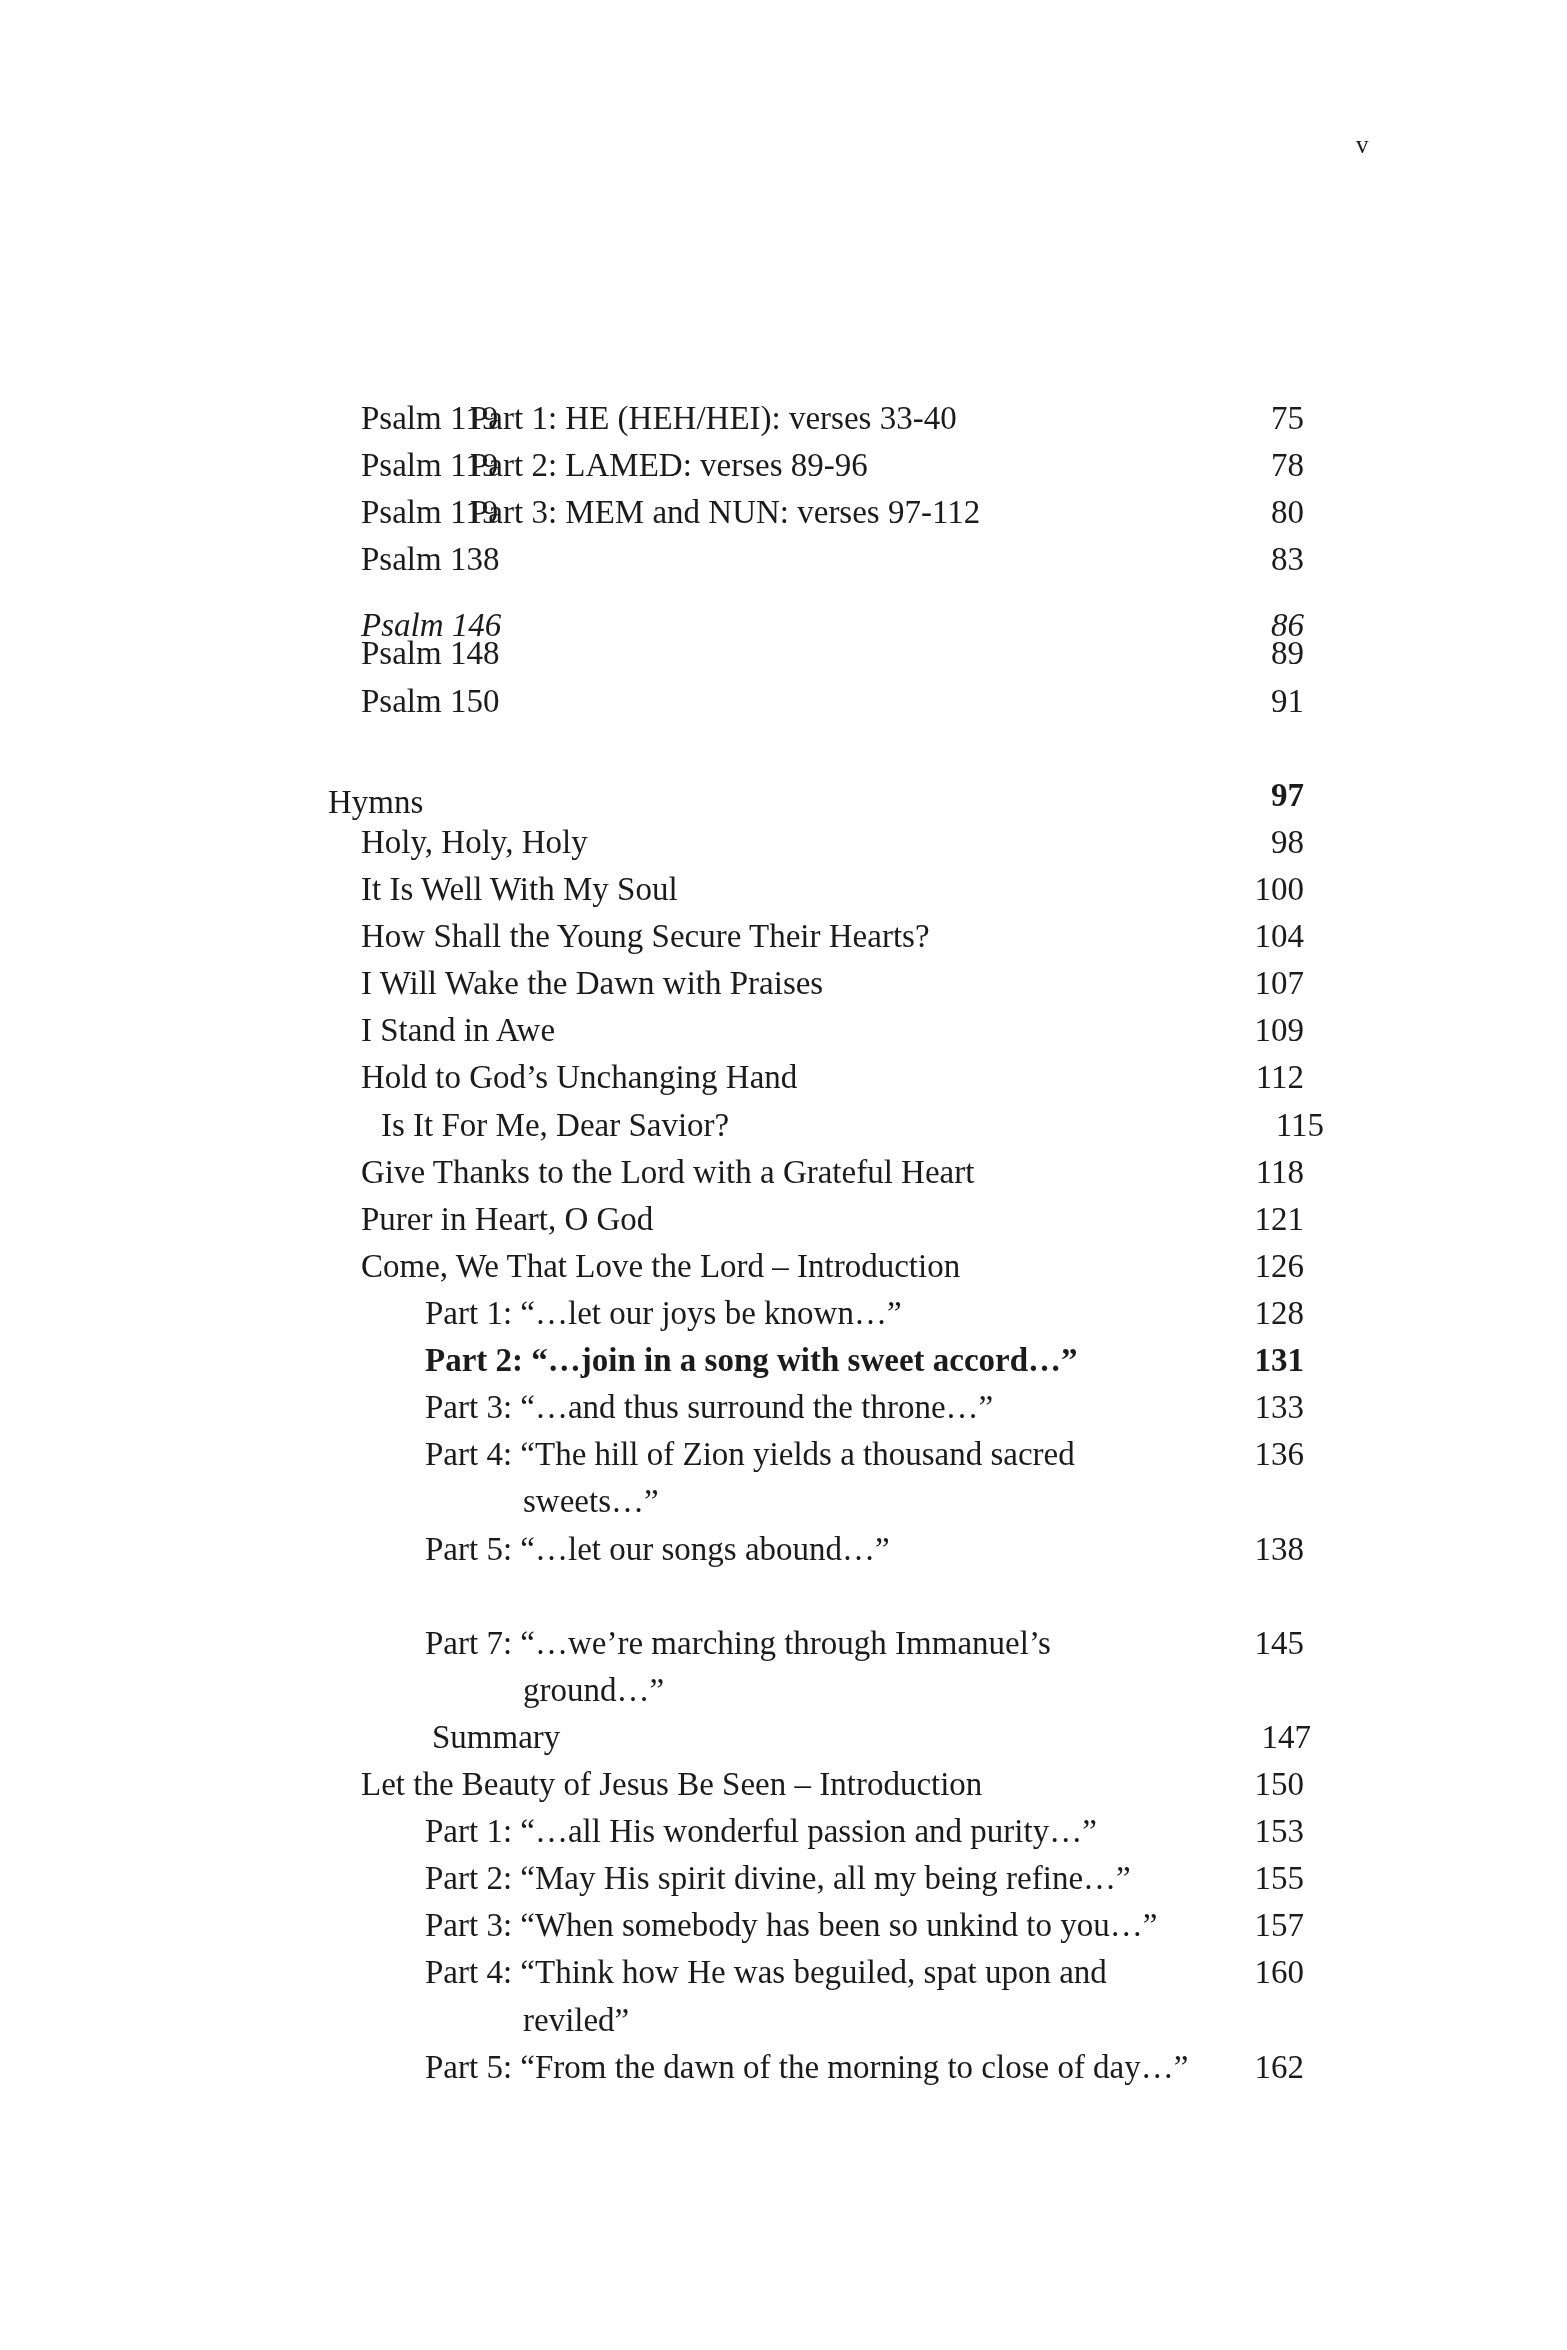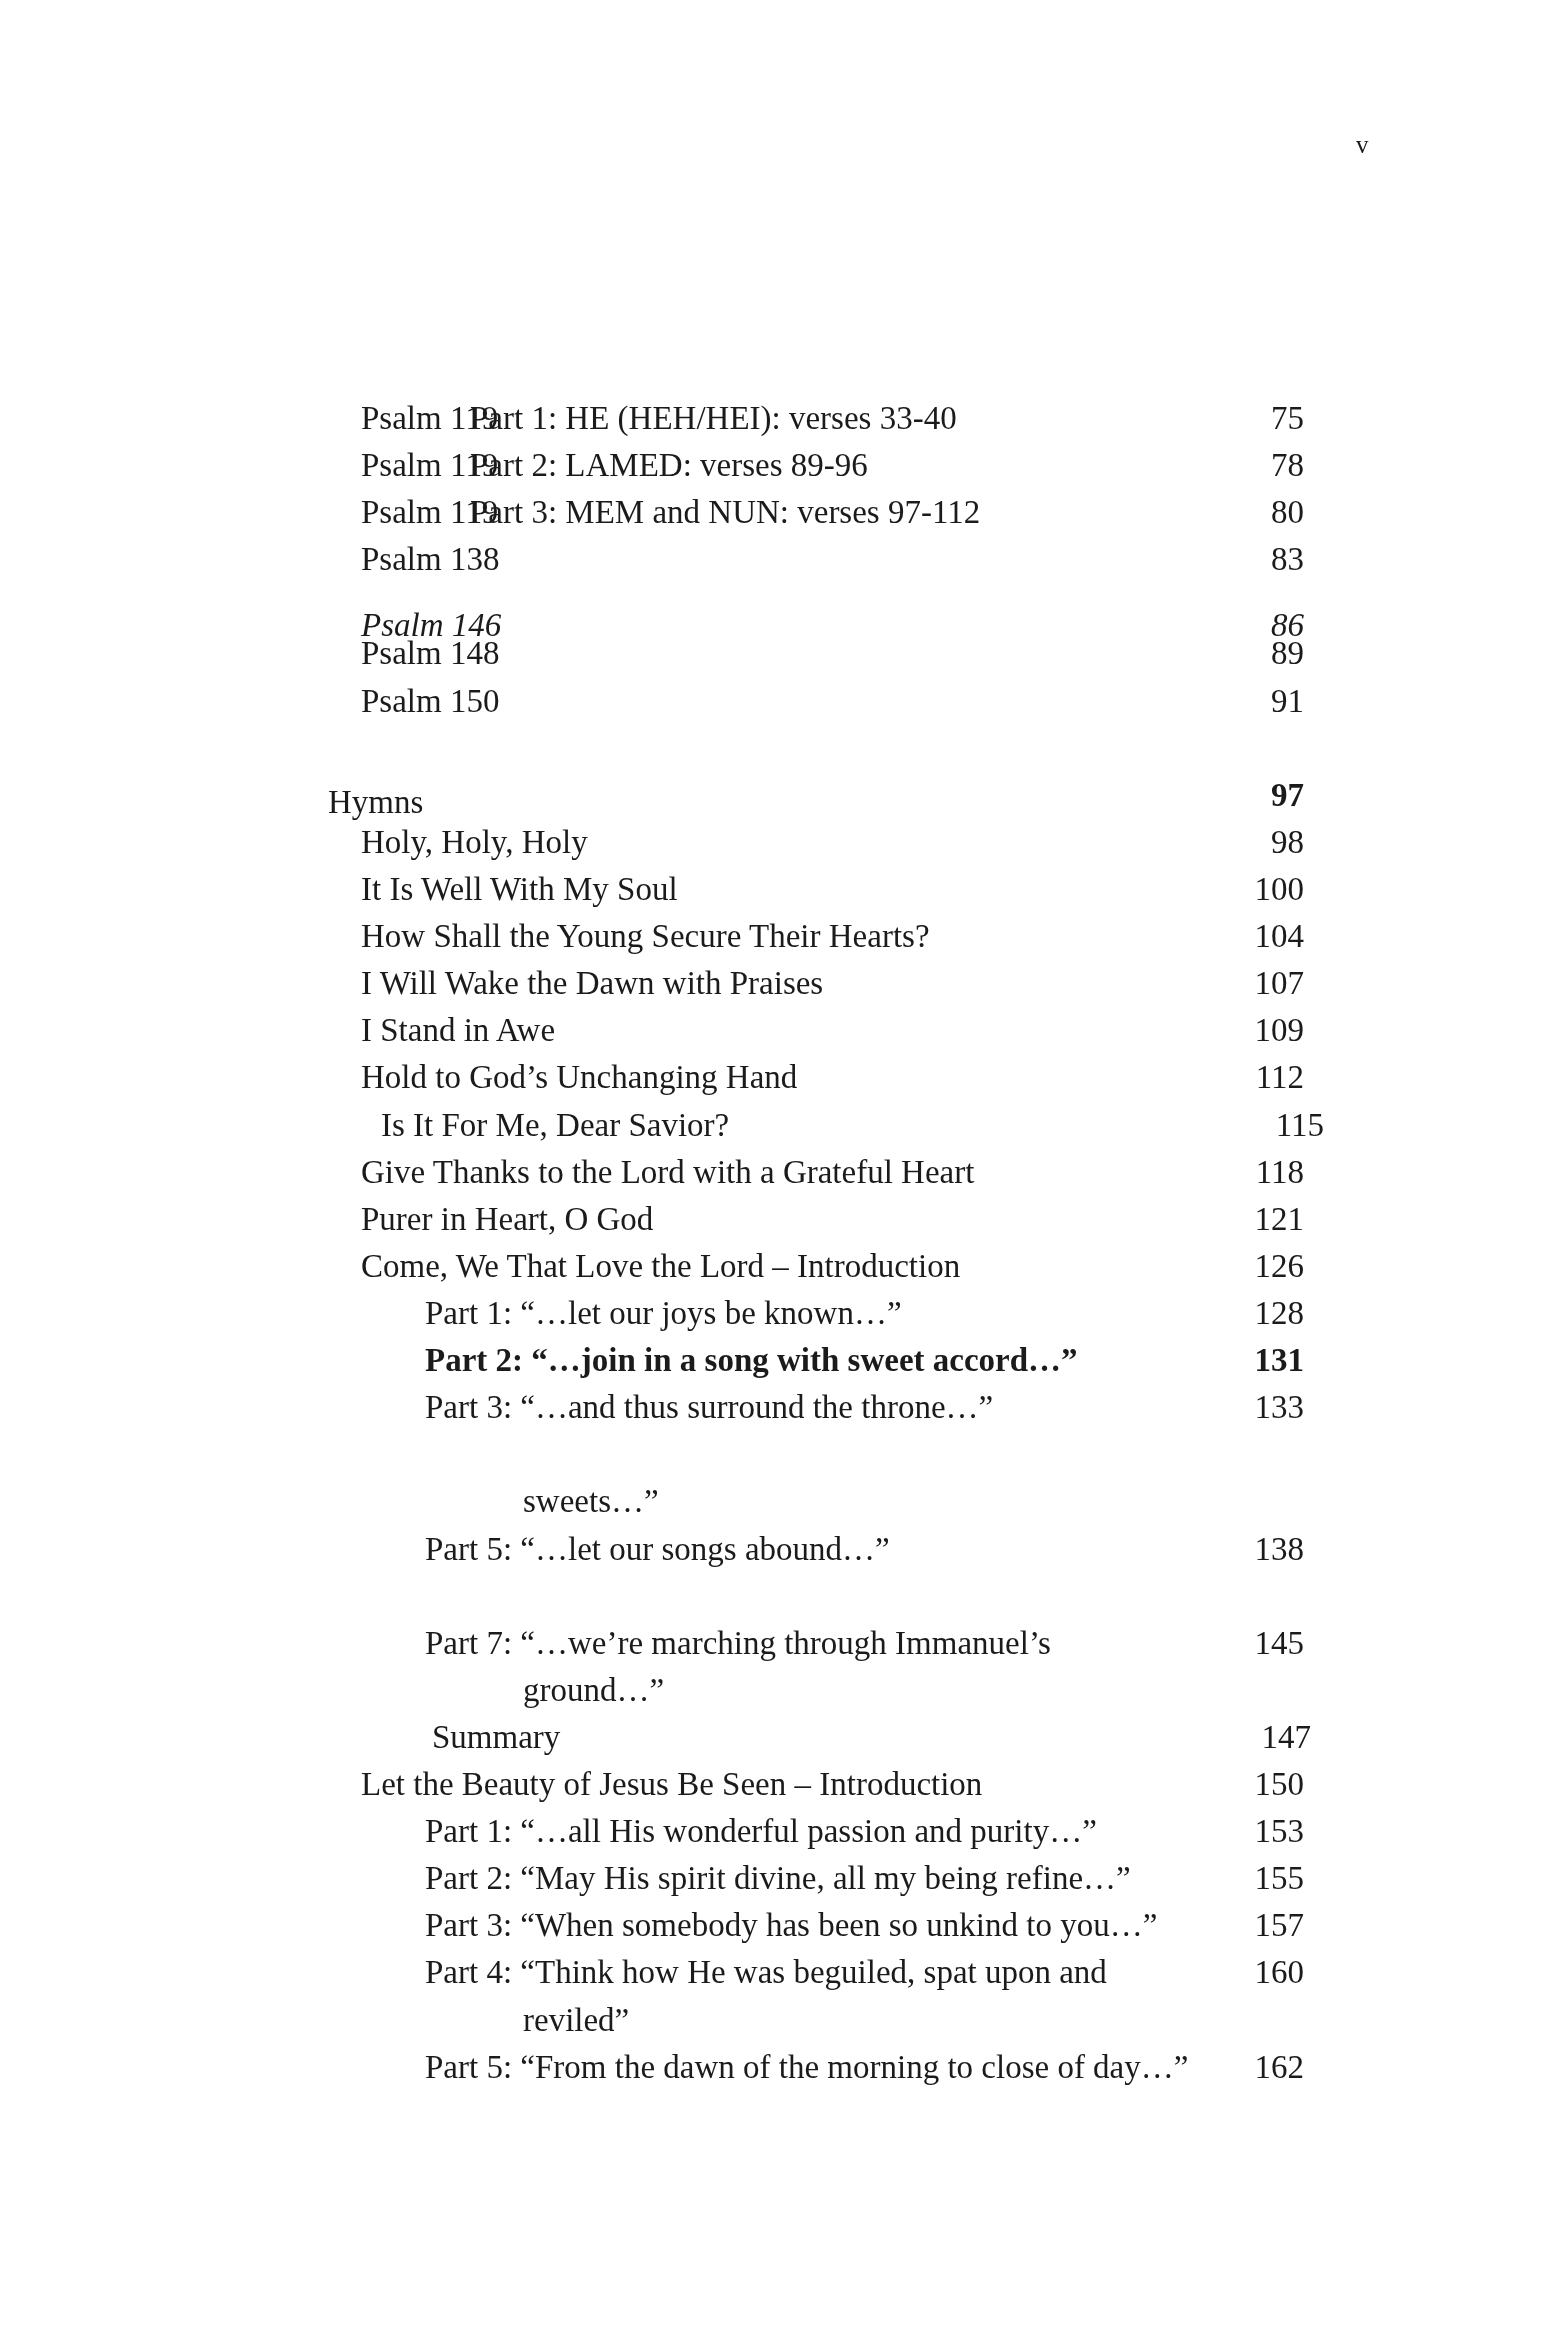--- a/index.html
+++ b/index.html
@@ -102,20 +102,24 @@
       <span class="pg">128</span>
     </div>
     <div class="line lvl2" style="top: 1337px; font-weight: bold;">
       <span class="title">Part 2: “…join in a song with sweet accord…”</span>
       <span class="pg">131</span>
     </div>
     <div class="line lvl2" style="top: 1384px;">
       <span class="title">Part 3: “…and thus surround the throne…”</span>
       <span class="pg">133</span>
     </div>
+    <div class="line lvl2" style="top: 1431px;">
+      <span class="title">Part 4: “The hill of Zion yields a thousand sacred</span>
+      <span class="pg">136</span>
+    </div>
     <div class="line cont" style="top: 1478px;">
       <span class="title">sweets…”</span>
     </div>
     <div class="line lvl2" style="top: 1526px;">
       <span class="title">Part 5: “…let our songs abound…”</span>
       <span class="pg">138</span>
     </div>
     <div class="line lvl2" style="top: 1620px;">
       <span class="title">Part 7: “…we’re marching through Immanuel’s</span>
       <span class="pg">145</span>

